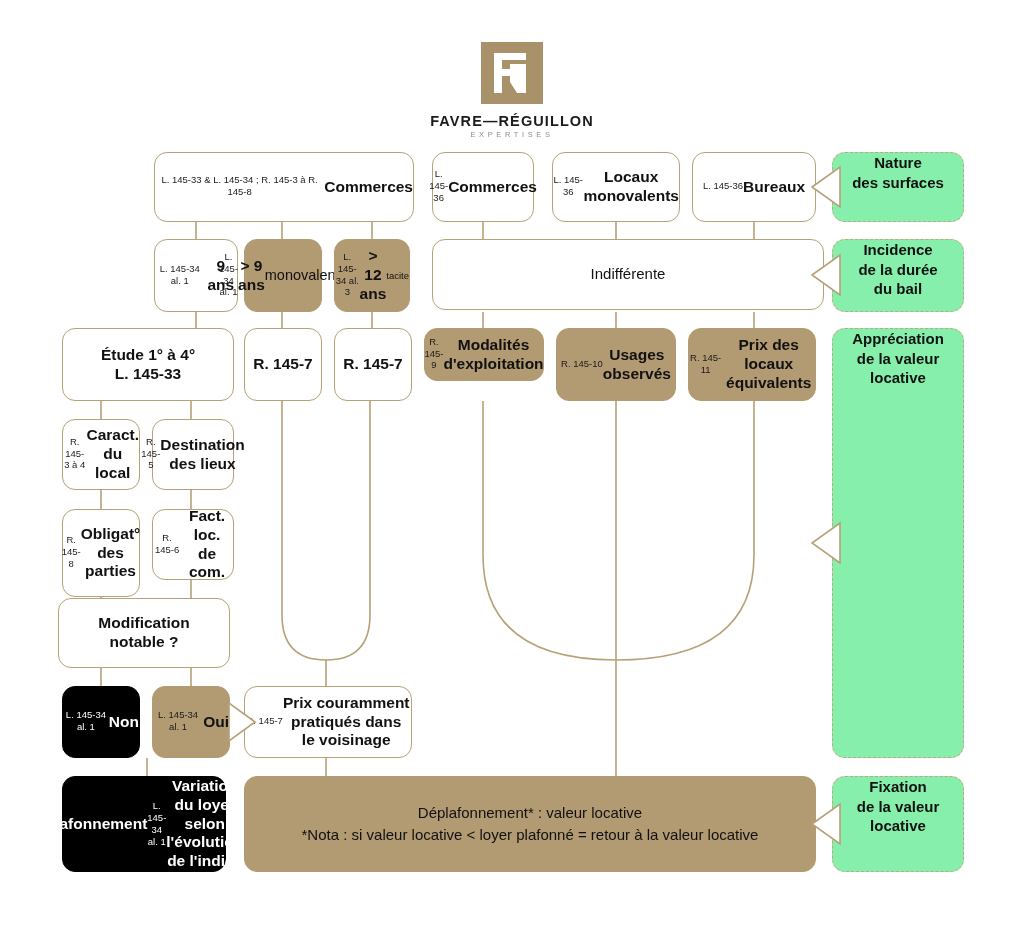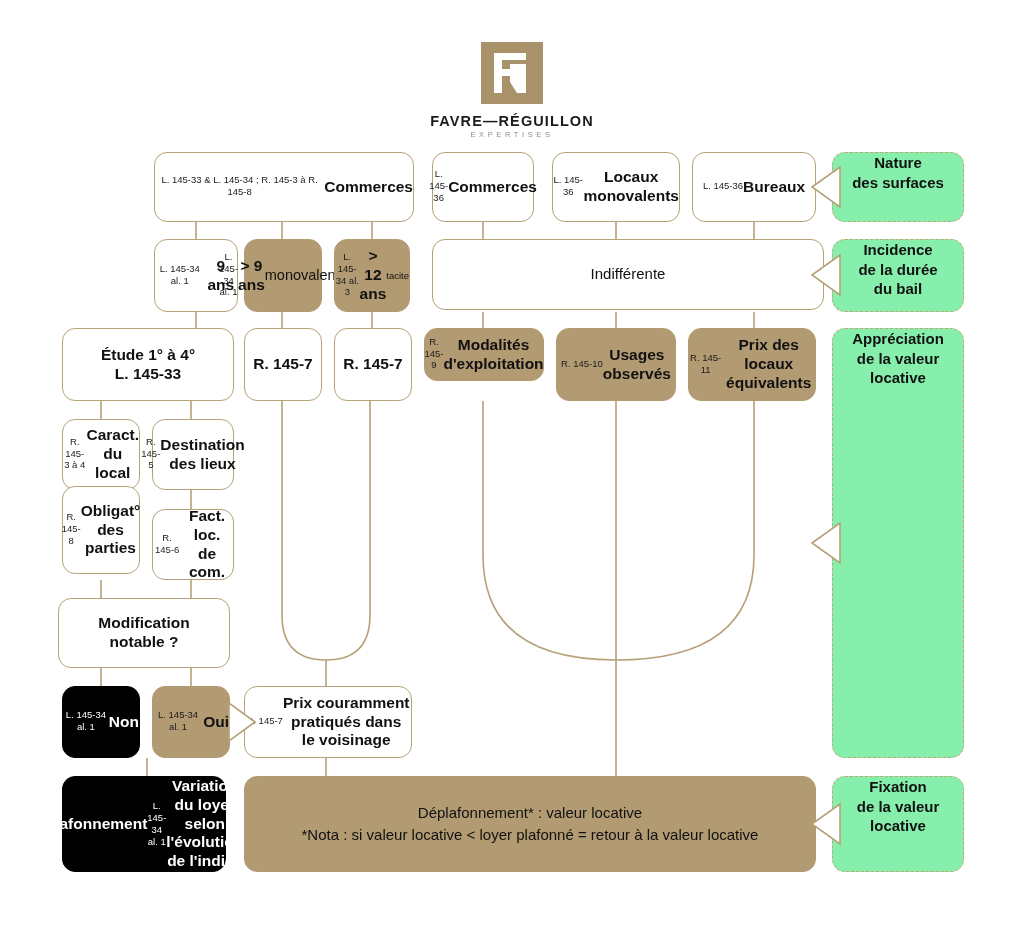--- a/index.html
+++ b/index.html
@@ -305,21 +305,21 @@
     <div class="ttl">Caract.
 du local</div>
   </div>
 
   <div class="node white" style="left:152px; top:419px; width:82px; height:71px;">
     <div class="ref">R. 145-5</div>
     <div class="ttl">Destination
 des lieux</div>
   </div>
 
-  <div class="node white" style="left:62px; top:486px; width:78px; height:88px;">
+  <div class="node white" style="left:62px; top:509px; width:78px; height:88px;">
     <div class="ref">R. 145-8</div>
     <div class="ttl">Obligat°
 des parties</div>
   </div>
 
   <div class="node white" style="left:152px; top:509px; width:82px; height:71px;">
     <div class="ref">R. 145-6</div>
     <div class="ttl">Fact. loc.
 de com.</div>
   </div>

